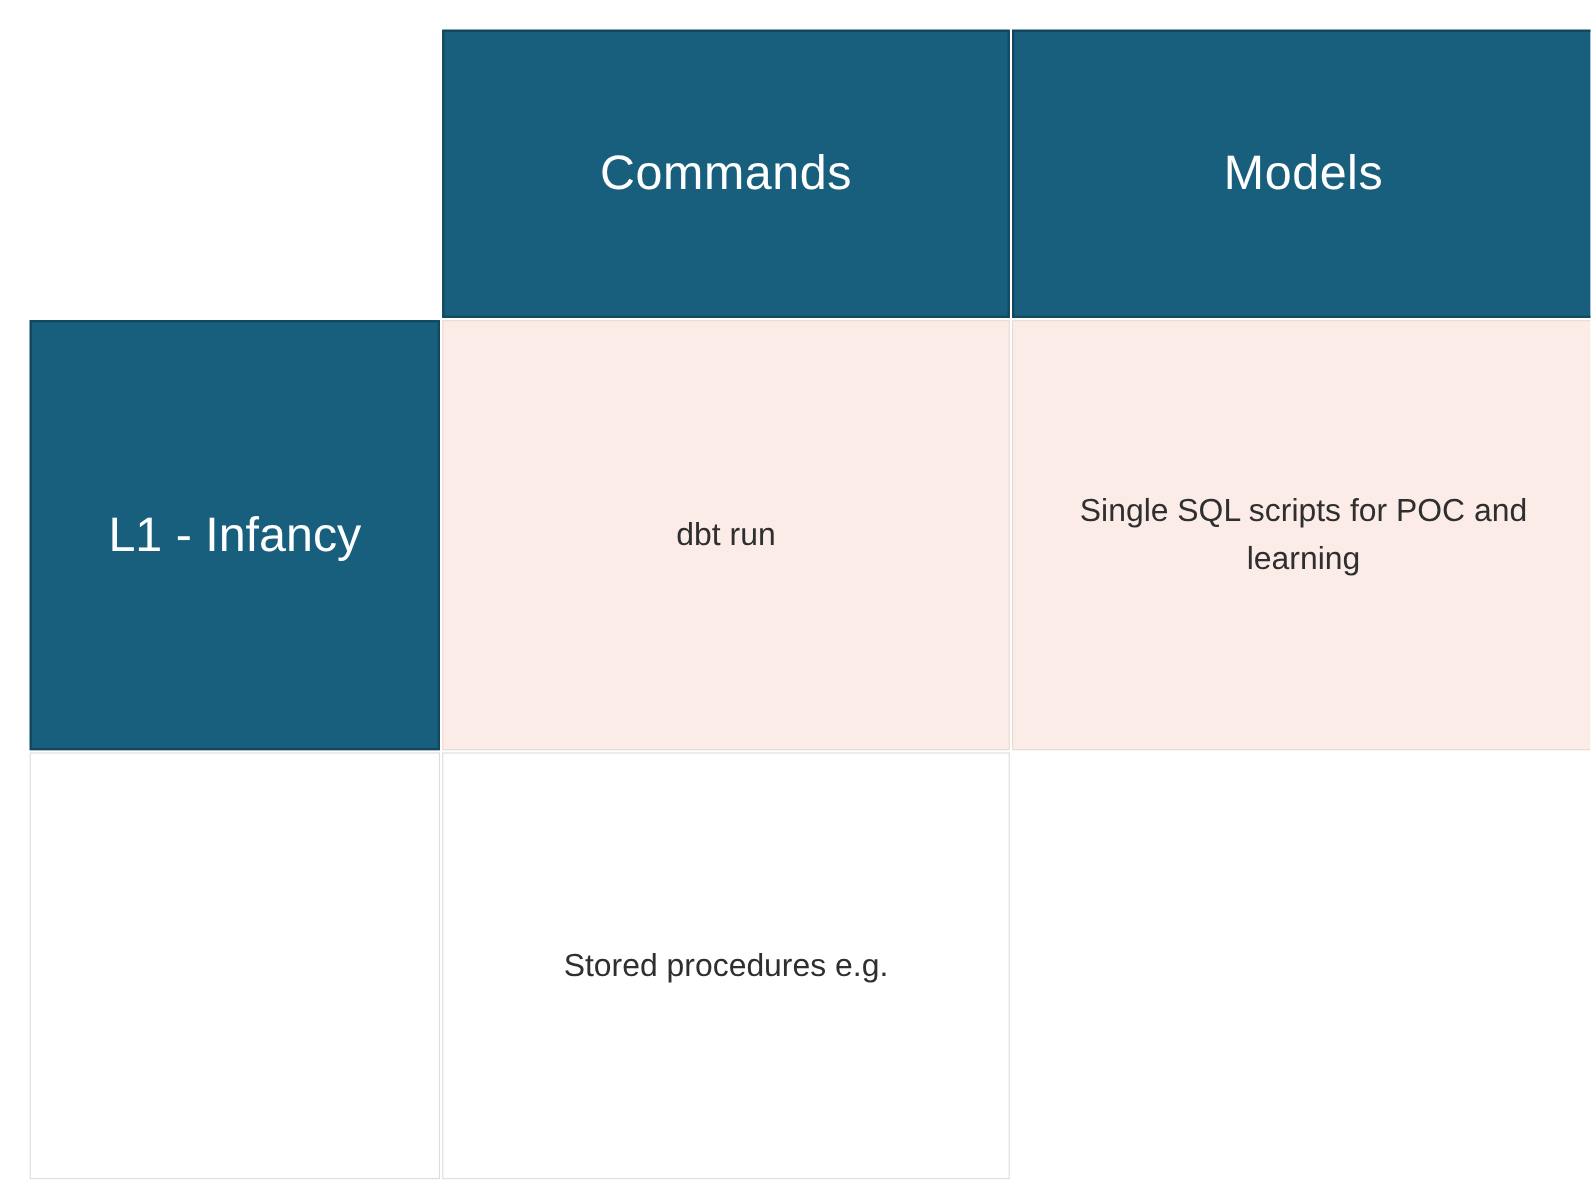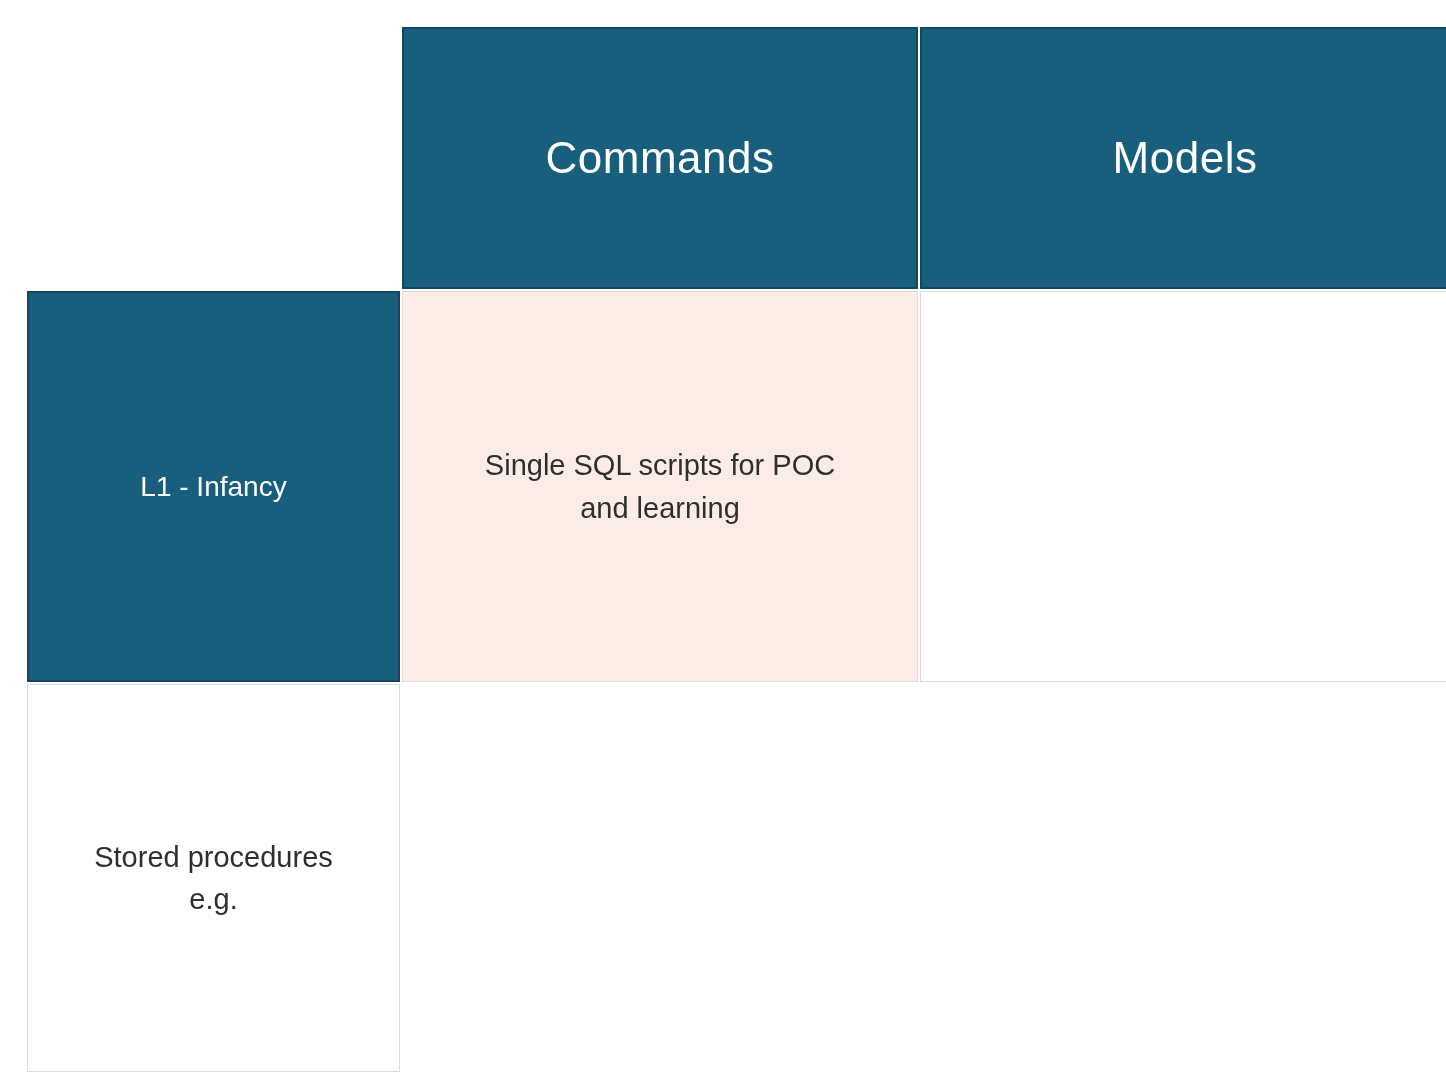--- a/index.html
+++ b/index.html
@@ -39,21 +39,21 @@
     background: #185e7d;
     border: 2px solid #11475f;
     color: #ffffff;
   }
   .cell.col-header {
     font-size: 44px;
     font-weight: 400;
     letter-spacing: 0.5px;
   }
   .cell.row-header {
-    font-size: 28px;
+    font-size: 44px;
     font-weight: 400;
     text-align: right;
   }
   .cell.body {
     background: #ffffff;
     border: 1px solid #dcdcdc;
     color: #2f2f2f;
     font-size: 29px;
     line-height: 1.45;
     padding: 10px 55px;
@@ -67,19 +67,20 @@
 <body>
 
 <div class="page">
   <div class="matrix">
 
     <div class="cell corner"></div>
     <div class="cell teal col-header">Commands</div>
     <div class="cell teal col-header">Models</div>
 
     <div class="cell teal row-header">L1 - Infancy</div>
+    <div class="cell body pink">dbt run</div>
     <div class="cell body pink">Single SQL scripts for POC and learning</div>
 
     <div class="cell body"></div>
     <div class="cell body">Stored procedures e.g.</div>
 
   </div>
 </div>
 
 </body></html>

